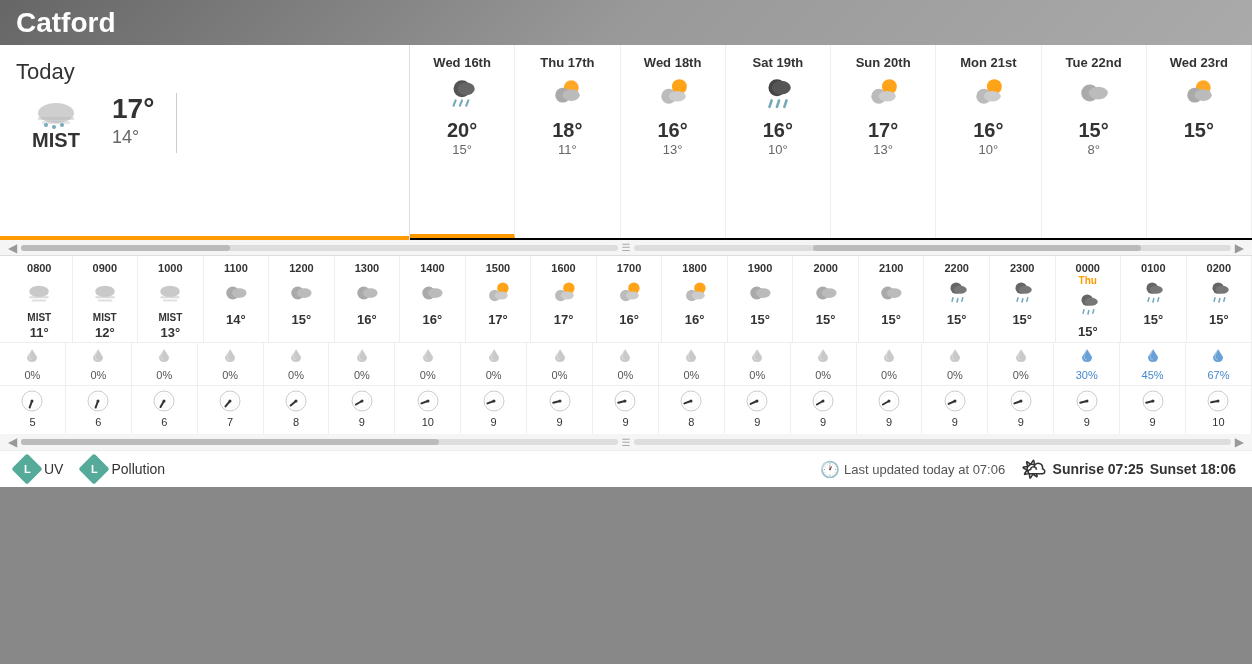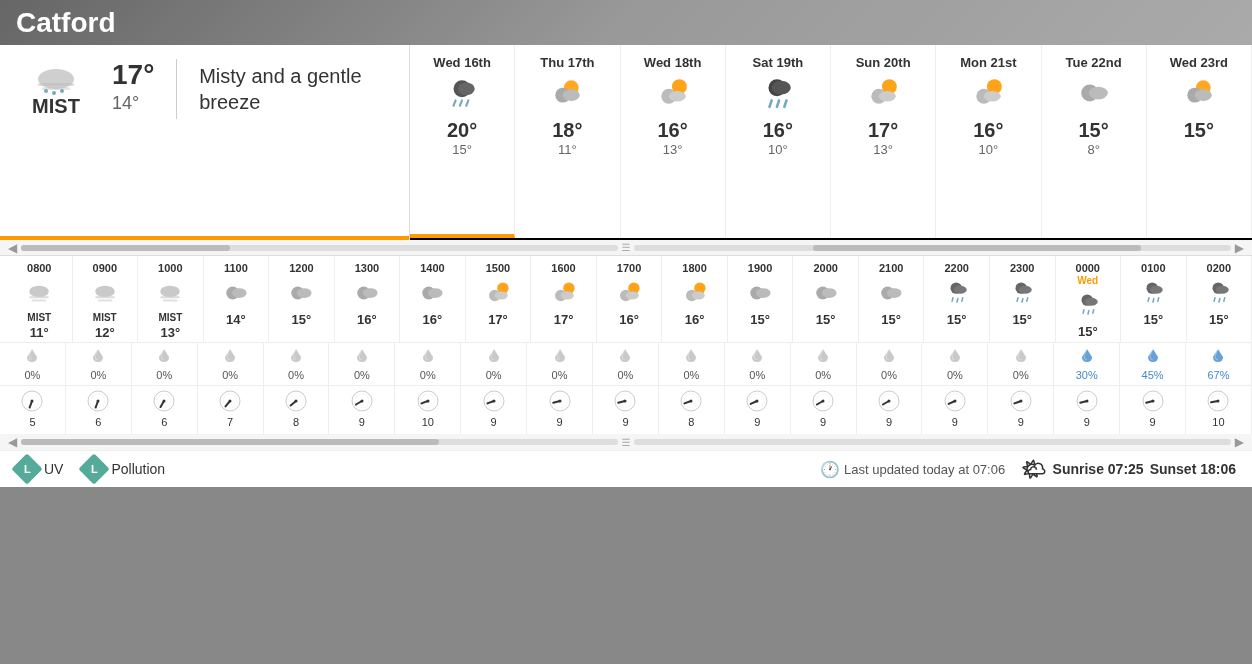--- a/index.html
+++ b/index.html
@@ -405,40 +405,40 @@
 
 <div class="header-bar">
   <span>Catford</span>
 </div>
 
 <div class="main-content">
 
   <div class="top-section">
 
     <div class="today-panel">
+      <div class="today-label">Today</div>
       <div class="today-mist-row">
         <div class="today-mist-block">
 
           <svg width="48" height="36">
             <ellipse cx="24" cy="20" rx="18" ry="10" fill="#bbb" opacity="0.7"></ellipse>
             <rect x="6" y="24" width="36" height="3" rx="1.5" fill="#bbb" opacity="0.5"></rect>
             <rect x="10" y="28" width="28" height="3" rx="1.5" fill="#bbb" opacity="0.4"></rect>
 
             <circle cx="14" cy="32" r="2" fill="#7ab"></circle>
             <circle cx="22" cy="34" r="2" fill="#7ab"></circle>
             <circle cx="30" cy="32" r="2" fill="#7ab"></circle>
           </svg>
           <span class="today-mist-label">MIST</span>
         </div>
         <div class="today-temps">
           <span class="today-high">17°</span>
           <span class="today-low">14°</span>
         </div>
         <div class="today-divider"></div>
-        <div class="today-description">Misty and a gentle breeze</div>
       </div>
       <div class="orange-bar"></div>
     </div>
 
     <div class="forecast-strip" id="forecast-strip">
     <div class="forecast-day active">
     <div class="forecast-day-label">Wed 16th</div>
     <div class="forecast-icon"><svg width="34" height="34" viewBox="0 0 32 32">
               <circle cx="16" cy="12" r="8" fill="#555"></circle>
               <ellipse cx="20" cy="12" rx="8" ry="6" fill="#666"></ellipse>
@@ -721,21 +721,21 @@
               <ellipse cx="20" cy="12" rx="8" ry="5" fill="#777"></ellipse>
               <line x1="11" y1="22" x2="10" y2="26" stroke="#7ab" stroke-width="2" stroke-linecap="round"></line>
               <line x1="17" y1="23" x2="16" y2="27" stroke="#7ab" stroke-width="2" stroke-linecap="round"></line>
               <line x1="23" y1="22" x2="22" y2="26" stroke="#7ab" stroke-width="2" stroke-linecap="round"></line>
             </svg></div>
 
     <div class="hour-temp">15°</div>
   </div>
         <div class="hour-col">
     <div class="hour-label">
-      0000<br><span class="hour-sub-label">Wed</span>
+      0000<br><span class="hour-sub-label">Thu</span>
     </div>
     <div class="hour-icon"><svg width="26" height="26" viewBox="0 0 32 32">
               <circle cx="15" cy="10" r="7" fill="#666"></circle>
               <ellipse cx="20" cy="12" rx="8" ry="5" fill="#777"></ellipse>
               <line x1="11" y1="22" x2="10" y2="26" stroke="#7ab" stroke-width="2" stroke-linecap="round"></line>
               <line x1="17" y1="23" x2="16" y2="27" stroke="#7ab" stroke-width="2" stroke-linecap="round"></line>
               <line x1="23" y1="22" x2="22" y2="26" stroke="#7ab" stroke-width="2" stroke-linecap="round"></line>
             </svg></div>
 
     <div class="hour-temp">15°</div>

